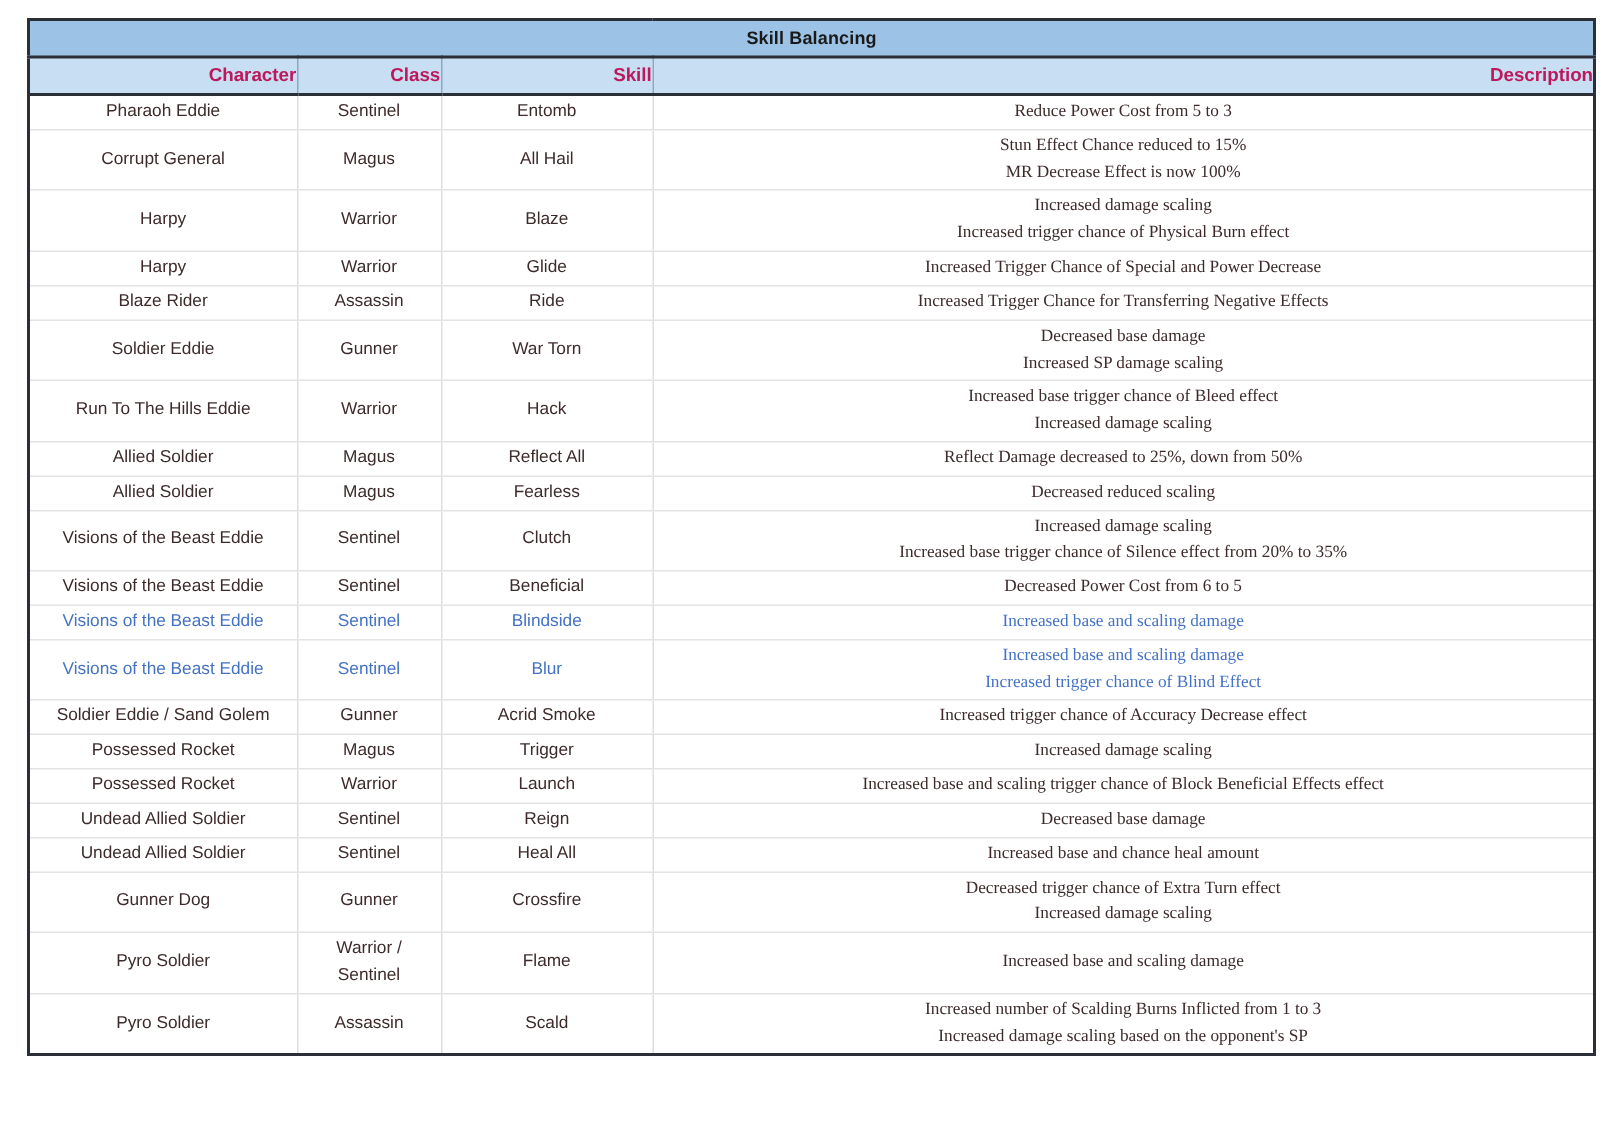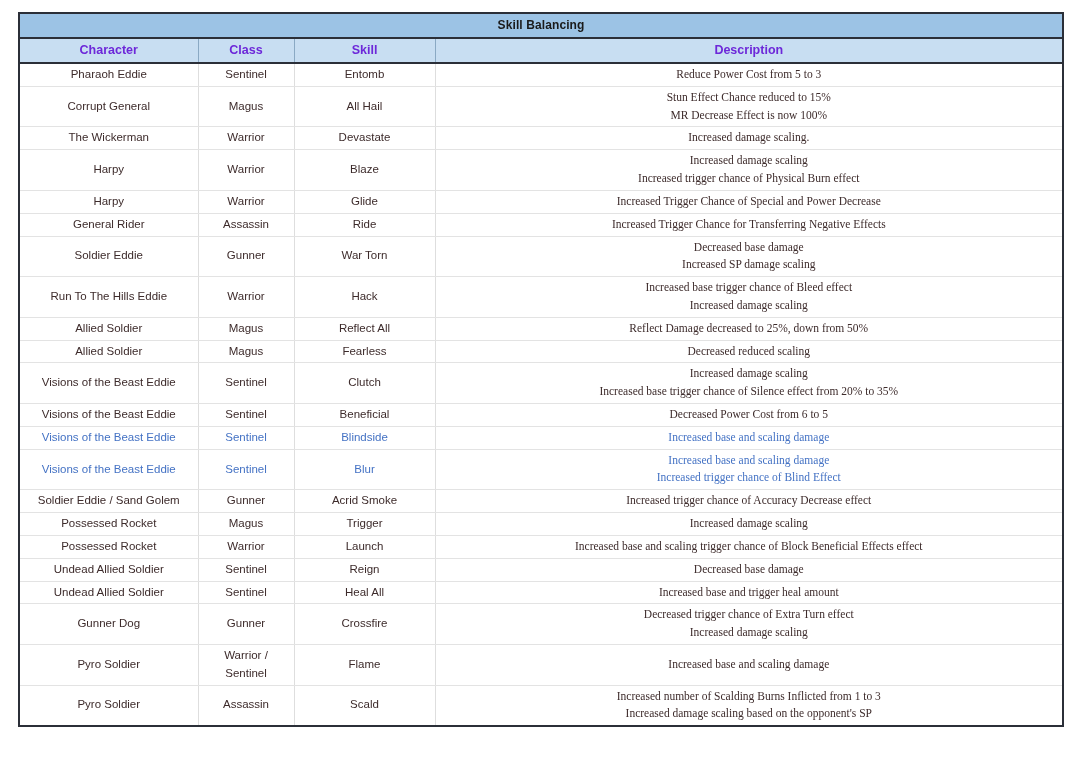--- a/index.html
+++ b/index.html
@@ -38,24 +38,24 @@
     font-size: 12px;
     font-weight: bold;
     text-align: center;
     height: 18px;
     padding: 2px 0 3px 0;
     border-bottom: 2px solid #2b2f38;
     letter-spacing: 0.1px;
   }
   tr.header-row > th {
     background: #c8def2;
-    color: #6d28d9;
+    color: #be185d;
     font-size: 12.5px;
     font-weight: bold;
-    text-align: center;
+    text-align: right;
     height: 18px;
     padding: 2px 0 3px 0;
     border-bottom: 2px solid #2b2f38;
     border-right: 1px solid #8aa9c4;
   }
   tr.header-row > th:last-child { border-right: none; }
 
   tbody tr.data-row > td {
     font-size: 11.5px;
     text-align: center;
@@ -104,40 +104,34 @@
           <td class="desc-cell">Reduce Power Cost from 5 to 3</td>
         </tr>
         <tr class="data-row">
           <td>Corrupt General</td>
           <td>Magus</td>
           <td>All Hail</td>
           <td class="desc-cell">Stun Effect Chance reduced to 15%
 MR Decrease Effect is now 100%</td>
         </tr>
         <tr class="data-row">
-          <td>The Wickerman</td>
-          <td>Warrior</td>
-          <td>Devastate</td>
-          <td class="desc-cell">Increased damage scaling.</td>
-        </tr>
-        <tr class="data-row">
           <td>Harpy</td>
           <td>Warrior</td>
           <td>Blaze</td>
           <td class="desc-cell">Increased damage scaling
 Increased trigger chance of Physical Burn effect</td>
         </tr>
         <tr class="data-row">
           <td>Harpy</td>
           <td>Warrior</td>
           <td>Glide</td>
           <td class="desc-cell">Increased Trigger Chance of Special and Power Decrease</td>
         </tr>
         <tr class="data-row">
-          <td>General Rider</td>
+          <td>Blaze Rider</td>
           <td>Assassin</td>
           <td>Ride</td>
           <td class="desc-cell">Increased Trigger Chance for Transferring Negative Effects</td>
         </tr>
         <tr class="data-row">
           <td>Soldier Eddie</td>
           <td>Gunner</td>
           <td>War Torn</td>
           <td class="desc-cell">Decreased base damage
 Increased SP damage scaling</td>
@@ -208,21 +202,21 @@
         <tr class="data-row">
           <td>Undead Allied Soldier</td>
           <td>Sentinel</td>
           <td>Reign</td>
           <td class="desc-cell">Decreased base damage</td>
         </tr>
         <tr class="data-row">
           <td>Undead Allied Soldier</td>
           <td>Sentinel</td>
           <td>Heal All</td>
-          <td class="desc-cell">Increased base and trigger heal amount</td>
+          <td class="desc-cell">Increased base and chance heal amount</td>
         </tr>
         <tr class="data-row">
           <td>Gunner Dog</td>
           <td>Gunner</td>
           <td>Crossfire</td>
           <td class="desc-cell">Decreased trigger chance of Extra Turn effect
 Increased damage scaling</td>
         </tr>
         <tr class="data-row">
           <td>Pyro Soldier</td>

